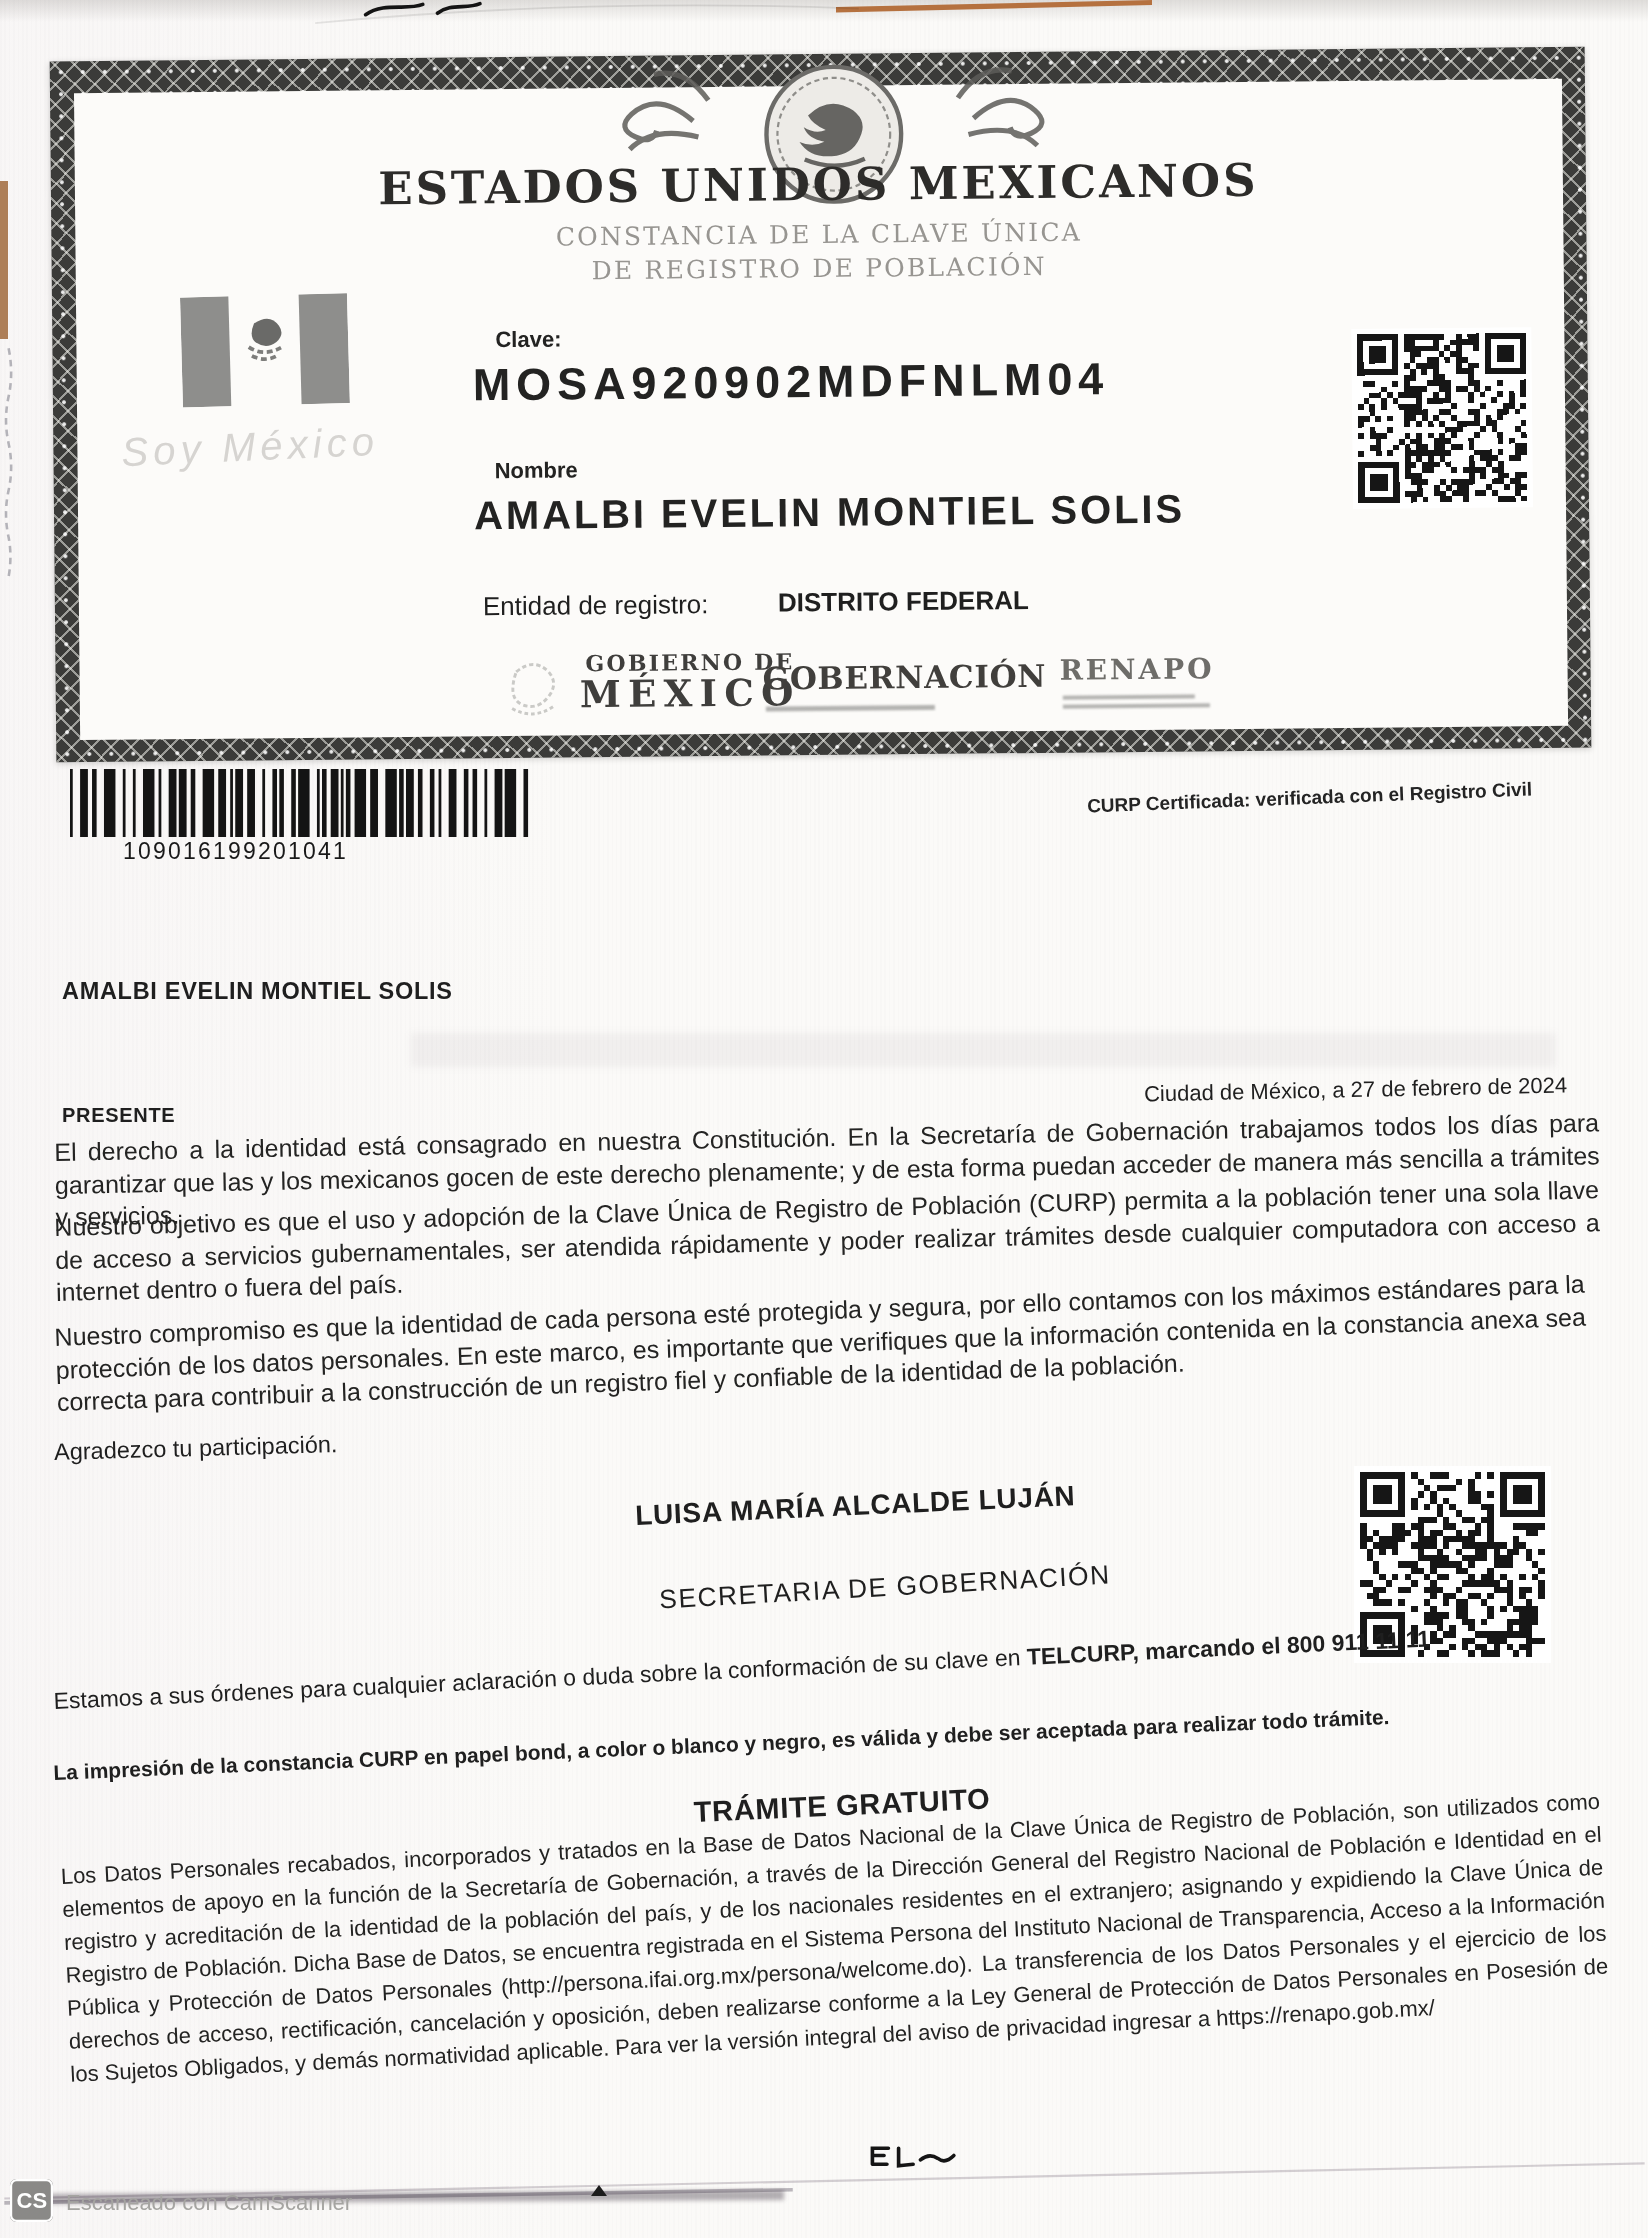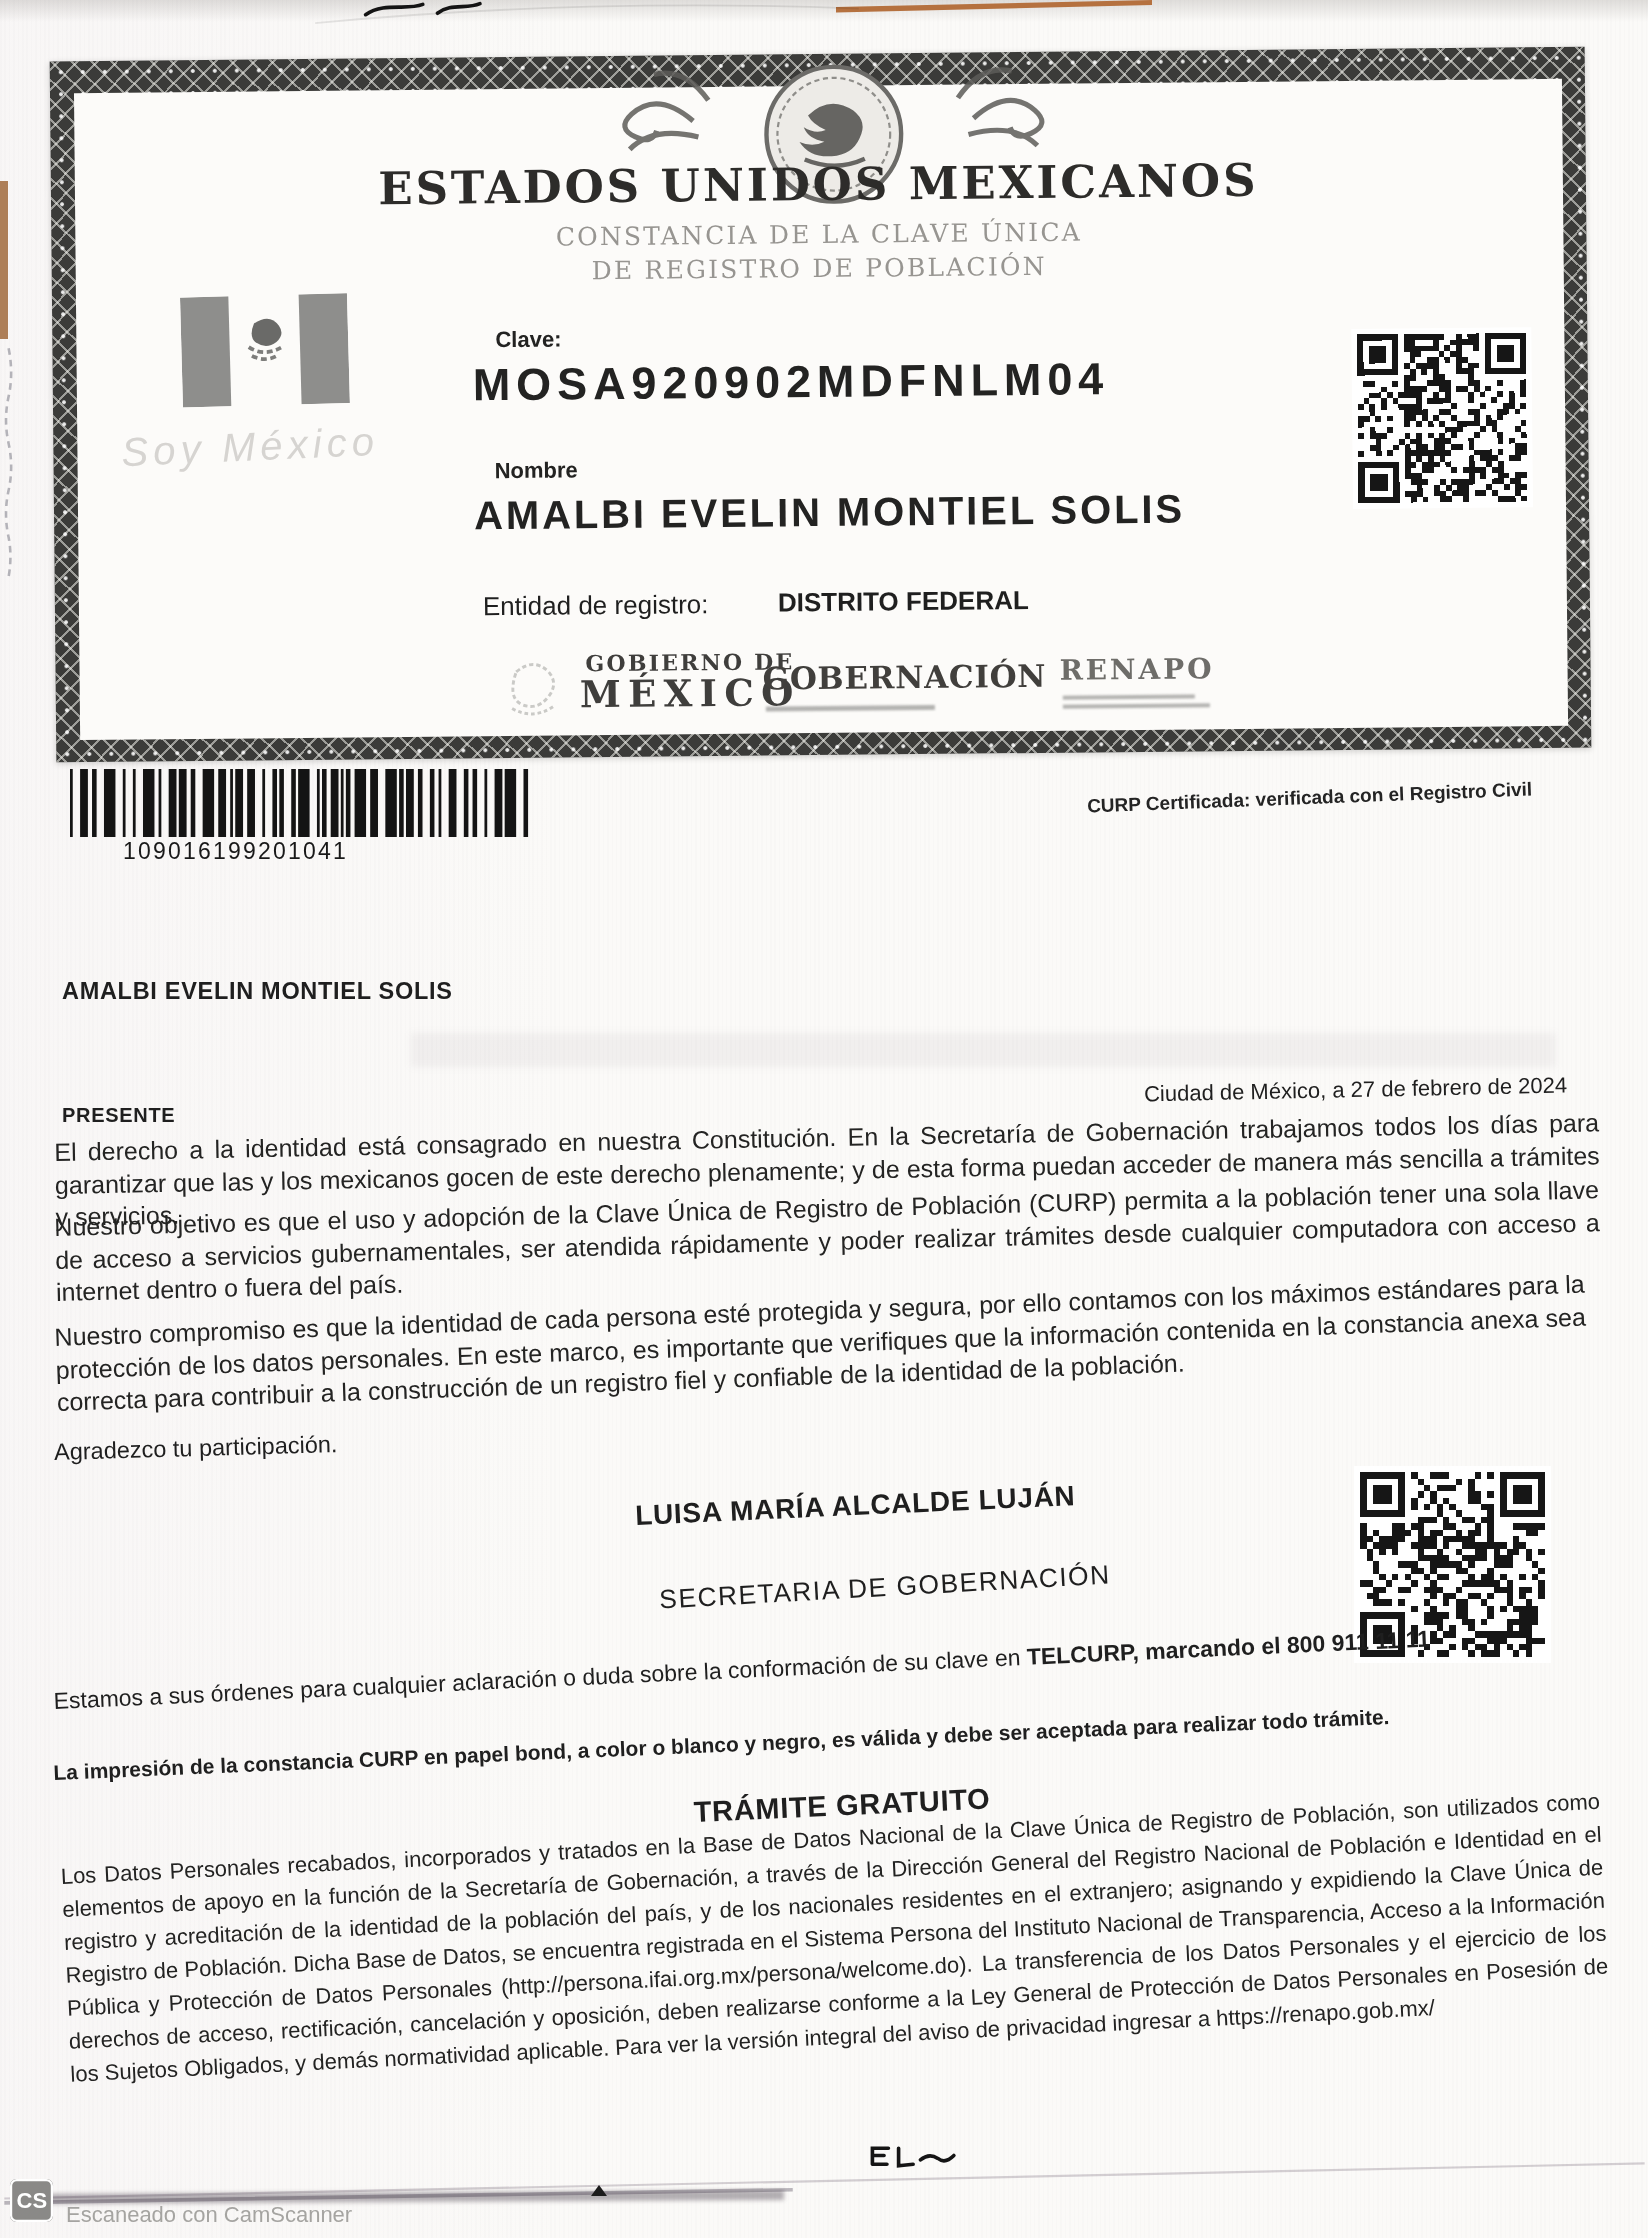--- a/index.html
+++ b/index.html
@@ -70,21 +70,21 @@
   .qr2{left:1354px;top:1466px;width:197px;height:197px;}
   .contact{left:53px;top:1688px;font-size:23px;white-space:nowrap;transform:rotate(-2.6deg);transform-origin:left top;}
   .print-notice{left:53px;top:1761px;font-size:21px;font-weight:bold;white-space:nowrap;transform:rotate(-2.4deg);transform-origin:left top;}
   .tramite{left:693px;top:1796px;font-size:29px;font-weight:bold;letter-spacing:0.7px;transform:rotate(-2.6deg);transform-origin:left top;}
   .privacy{left:60px;top:1860px;width:1541px;font-size:22px;line-height:1.5;text-align:justify;transform:rotate(-2.8deg);transform-origin:left top;color:#232322;}
   
   .smear{left:43px;top:2192px;width:741px;height:9.5px;background:rgba(45,35,50,.35);filter:blur(2.2px);transform:rotate(-0.3deg);}
   .tri{left:591px;top:2185px;width:0;height:0;border-left:8.8px solid transparent;border-right:8.8px solid transparent;border-bottom:11.7px solid #1c1c1c;}
   .cs-badge{left:10.3px;top:2179px;width:43px;height:43px;background:#8a8987;border-radius:6.6px;
     display:flex;align-items:center;justify-content:center;color:#ffffff;font-weight:bold;font-size:22px;box-shadow:inset 0 0 0 2.2px #fff, inset 0 0 0 3.7px #8a8987;}
-  .cs-label{left:66px;top:2190px;font-size:22px;color:#a5a4a1;margin-top:12px;}
+  .cs-label{left:66px;top:2190px;font-size:22px;color:#a5a4a1;}
 </style>
 </head>
 <body>
 
 <div id="page">
 
   <div class="abs top-edge"></div>
   <div class="abs wood-top"></div>
   <div class="abs wood-left"></div>
   <svg class="abs" style="left:308px;top:0;width:558px;height:29px;" viewBox="0 0 760 40" width="558" height="29">

